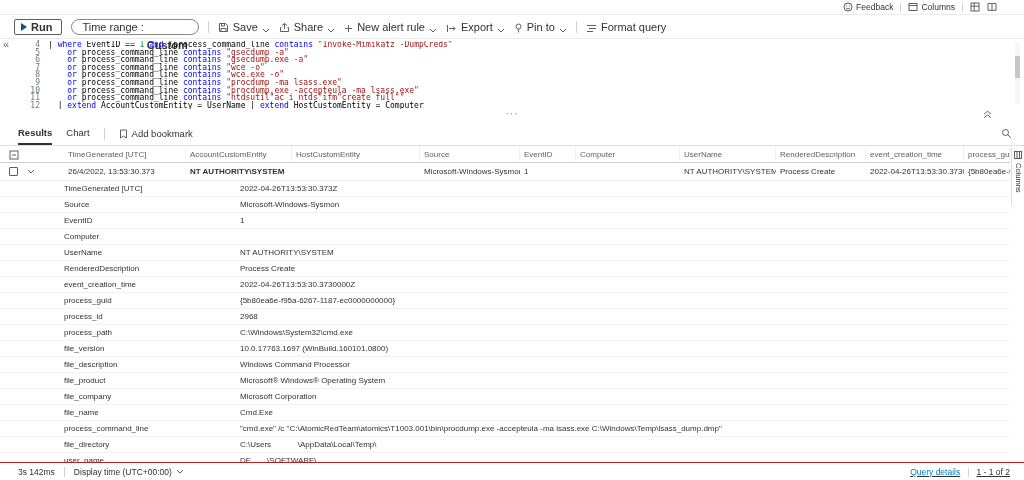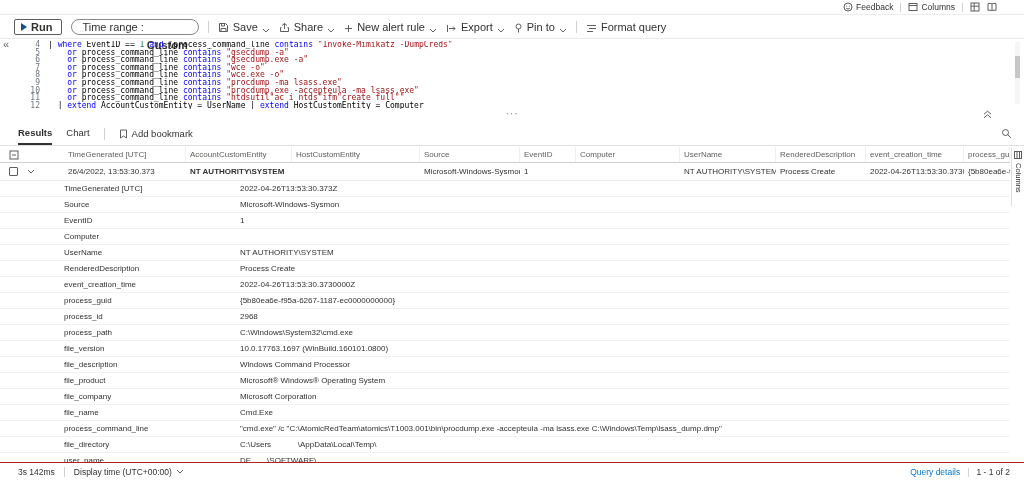--- a/index.html
+++ b/index.html
@@ -85,21 +85,21 @@
   .columns-tab { position:absolute; right:0; top:148px; width:13px; height:58px;
     border-left:1px solid #e1dfdd; display:flex; flex-direction:column; align-items:center;
     gap:4px; padding-top:3px; cursor:pointer; background:#fff; }
   .columns-tab .vtext { writing-mode:vertical-rl; font-size:7.5px; color:#323130; }
 
   
   .statusbar { position:absolute; left:0; right:0; bottom:0; height:18px;
     border-top:1px solid #b91c1c; display:flex; align-items:center; font-size:8.5px;
     padding:0 14px 0 18px; color:#323130; background:#fff; }
   .sb-sep { width:1px; height:10px; background:#d2d0ce; margin:0 9px; }
-  .sb-right { margin-left:auto; display:flex; align-items:center; gap:7px; }
+  .sb-right { margin-left:auto; display:flex; align-items:center; gap:7px;text-decoration:underline; }
   .link { color:#0078d4; cursor:pointer; }
   .sb-pipe { color:#c8c6c4; }
   .disp { display:flex; align-items:center; gap:4px; cursor:pointer; }
 </style>
 </head>
 <body>
 
 <div class="topstrip">
   <div class="ts-item">
     <svg width="10" height="10" viewBox="0 0 10 10">

